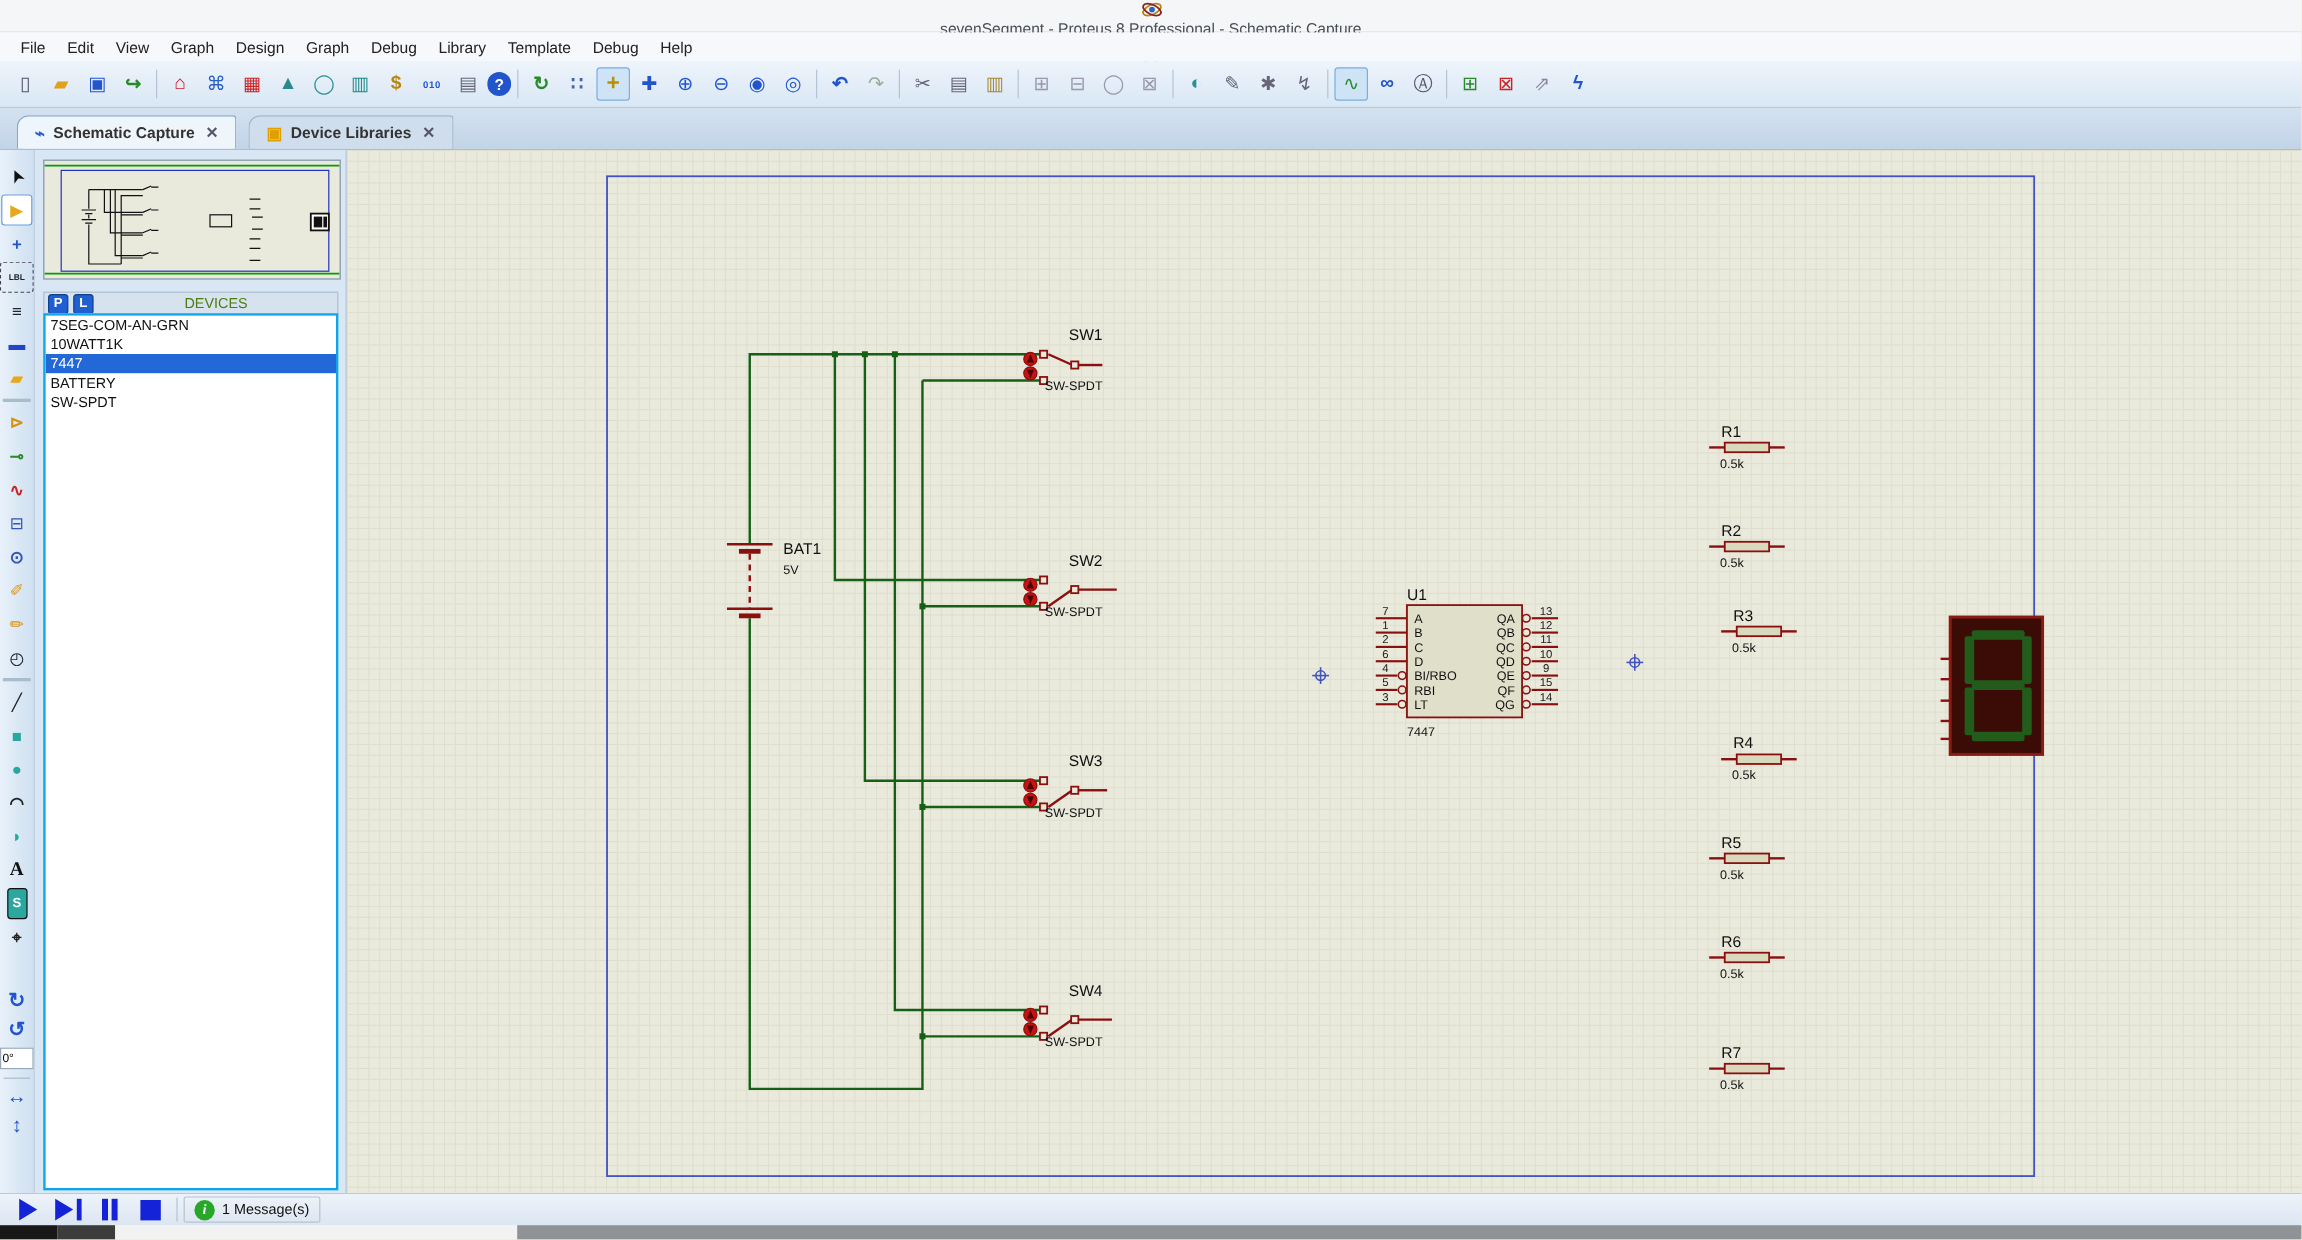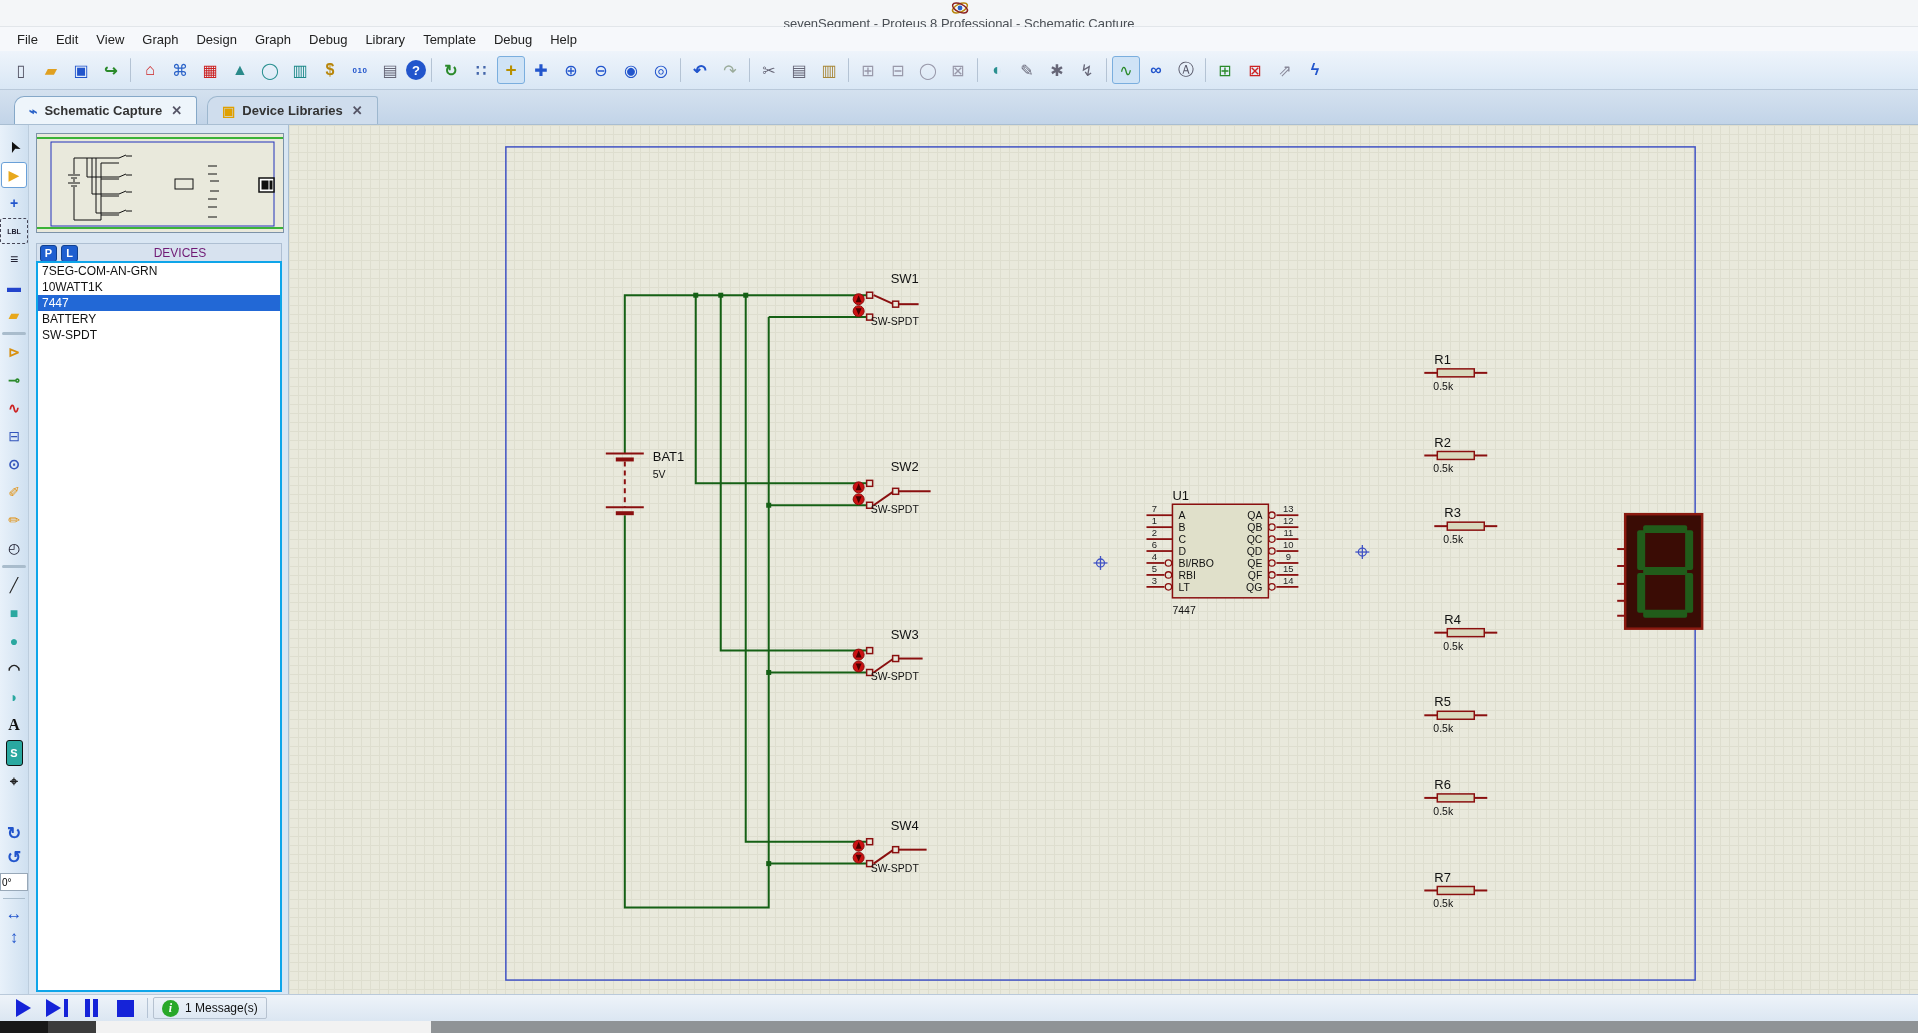--- a/index.html
+++ b/index.html
@@ -62,21 +62,21 @@
     font-family:"Liberation Sans",sans-serif;}
   .rotdiv{height:1px;width:22px;background:#a9bccc;margin:3px 0;}
 
   .sidepanel{position:absolute;left:28px;top:0;right:0;bottom:0;}
   .overview{position:absolute;left:8px;top:8px;width:246px;height:98px;background:#e9e9dc;
     border:1px solid #7d93a8;}
   .devhdr{position:absolute;left:8px;top:118px;right:6px;height:18px;background:#d7e2ef;
     border:1px solid #aebfd2;display:flex;align-items:center;padding:0 3px;}
   .plbtn{width:15px;height:15px;background:#1f5fd0;border:1px solid #11408f;border-radius:3px;color:#fff;
     font-size:11px;font-weight:bold;display:flex;align-items:center;justify-content:center;margin-right:4px;}
-  .devtitle{flex:1;text-align:center;font-size:12px;color:#701a75;}
+  .devtitle{flex:1;text-align:center;font-size:12px;color:#4d7c0f;}
   .devlist{position:absolute;left:8px;top:136px;right:6px;bottom:2px;background:#fff;
     border:2px solid #0ea5e9;overflow:hidden;}
   .devrow{font-size:12px;color:#111;padding:1px 4px;white-space:nowrap;}
   .devrow.sel{background:#2268d6;color:#fff;}
 
   
   .canvas{flex:1;position:relative;background-color:#e9e9dc;
     background-image:linear-gradient(#dedecf 1px,transparent 1px),
                      linear-gradient(90deg,#dedecf 1px,transparent 1px);
     background-size:9px 9px;}

